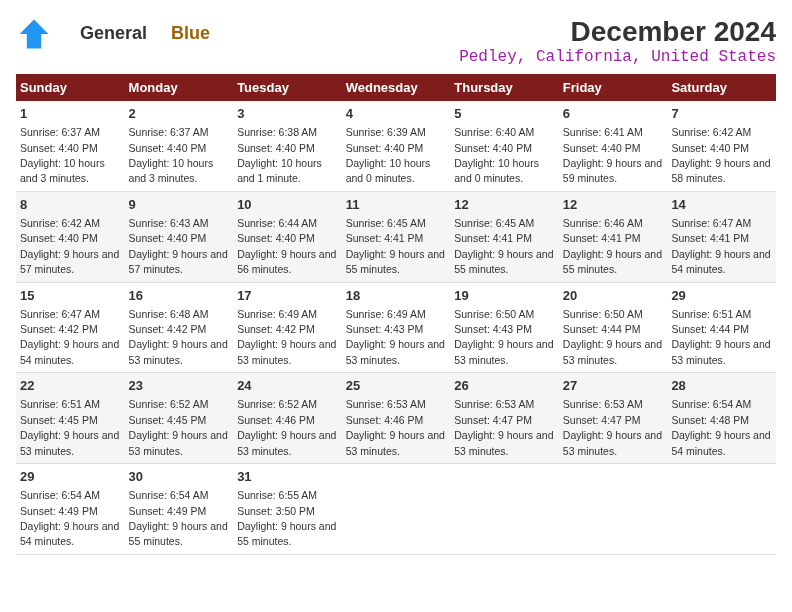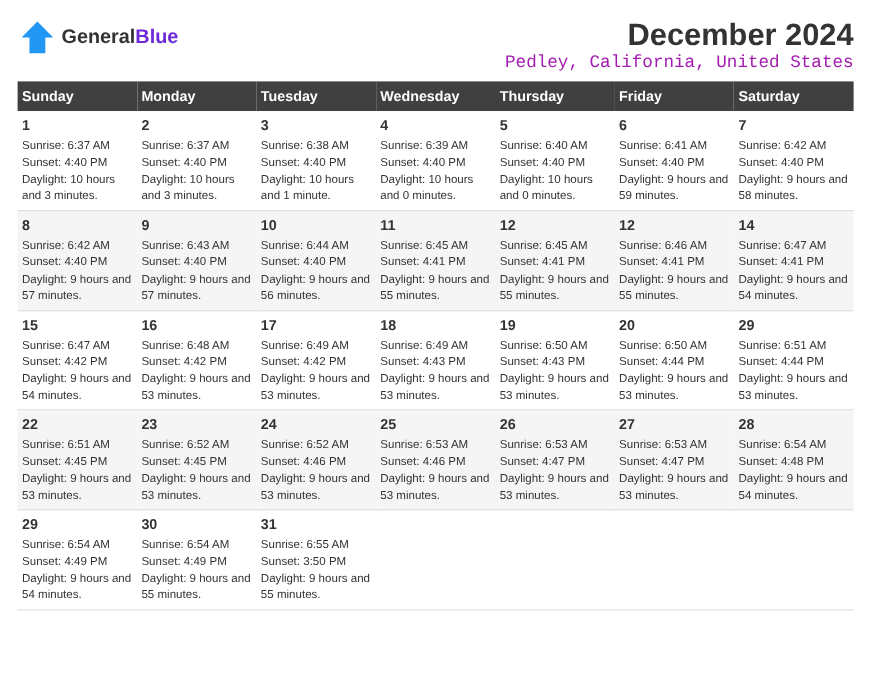--- a/index.html
+++ b/index.html
@@ -21,20 +21,21 @@
       align-items: center;
     }
     .logo-text {
       font-size: 18px;
       font-weight: bold;
       color: #333;
       line-height: 1.1;
     }
     .logo-text span {
       color: #2196F3;
+      margin-left: 24px;
     }
     .logo-icon {
       width: 36px;
       height: 36px;
       margin-right: 4px;
     }
     .title-area {
       text-align: right;
     }
     .main-title {
@@ -46,21 +47,21 @@
       font-size: 16px;
       color: #a21caf;
       font-family: Liberation Mono, monospace;
     }
     table {
       width: 100%;
       border-collapse: collapse;
       font-size: 11px;
     }
     thead tr th {
-      background-color: #404040;
+      background-color: #7f1d1d;
       color: white;
       padding: 6px 4px;
       text-align: left;
       font-size: 13px;
       font-weight: bold;
     }
     tbody tr {
       border-bottom: 1px solid #ddd;
     }
     tbody tr:nth-child(even) {
@@ -89,21 +90,21 @@
   </style>
 </head>
 <body>
 
 <div class="header-area">
   <div class="logo">
     <svg class="logo-icon" viewBox="0 0 40 40">
       <polygon points="20,4 36,20 28,20 28,36 12,36 12,20 4,20" fill="#2196F3"></polygon>
     </svg>
     <div class="logo-text">
-      <span style="color:#333">General</span><span style="color:#6d28d9">Blue</span>
+      <span style="color:#333">General</span><span style="color:#a16207">Blue</span>
     </div>
   </div>
   <div class="title-area">
     <div class="main-title">December 2024</div>
     <div class="subtitle">Pedley, California, United States</div>
   </div>
 </div>
 
 <table>
   <thead>

